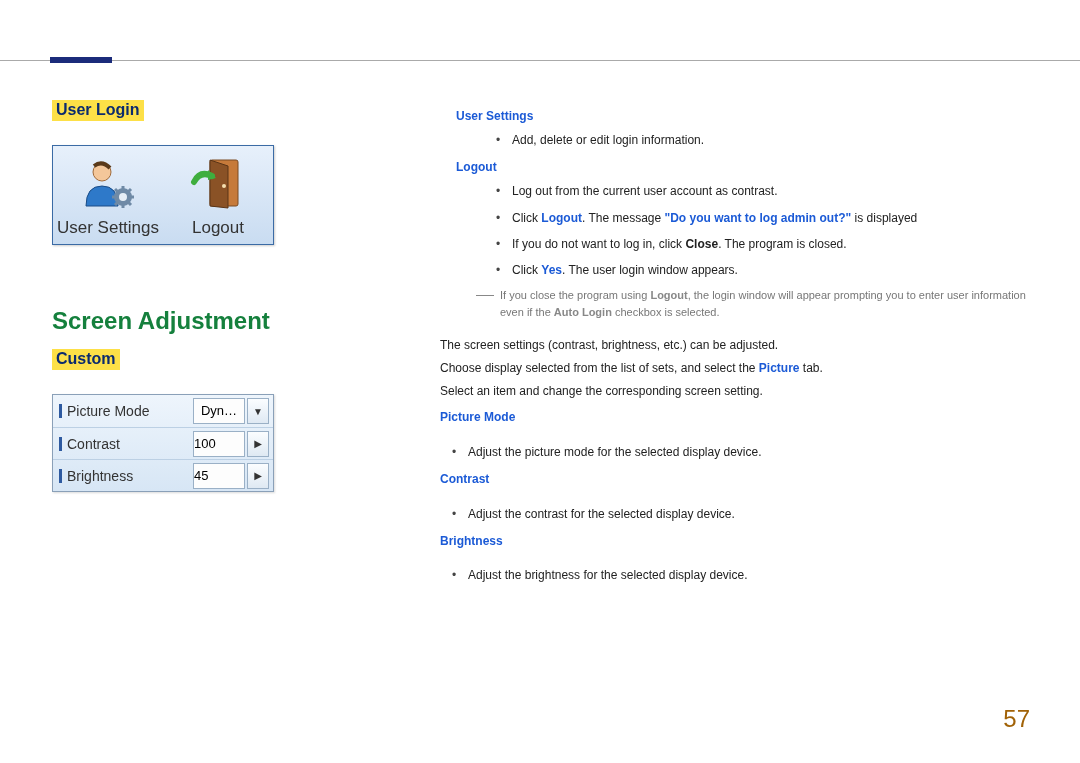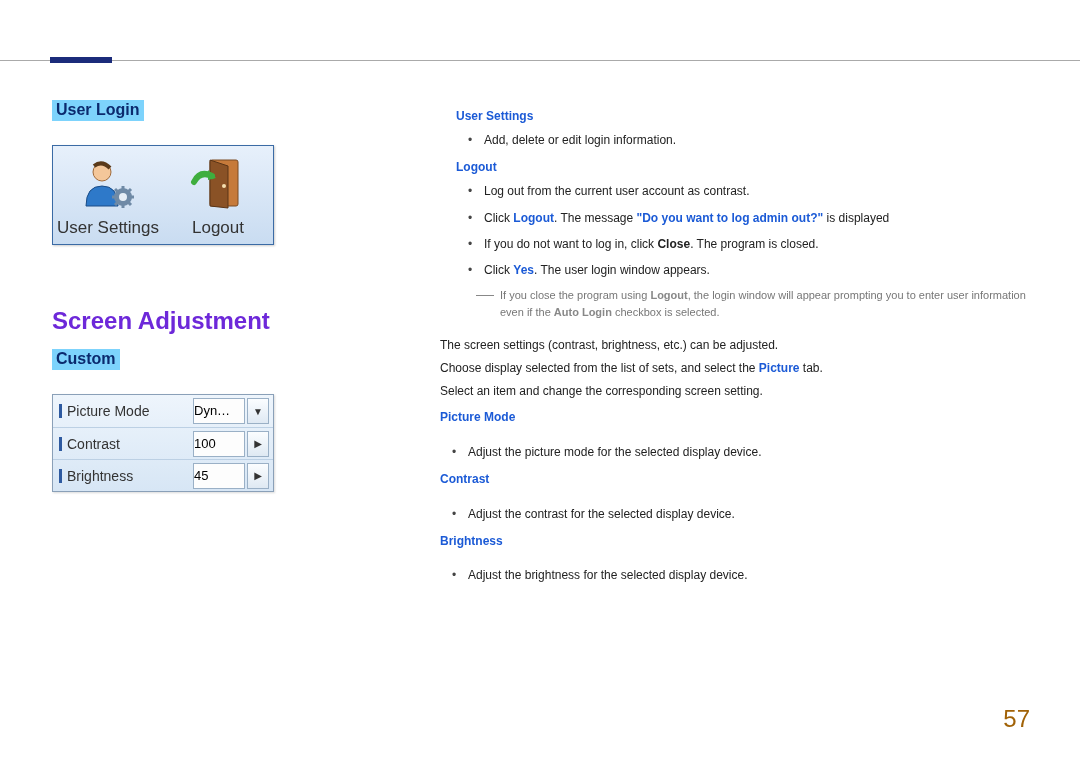--- a/index.html
+++ b/index.html
@@ -35,21 +35,21 @@
       position: absolute;
       left: 456px;
       top: 102px;
       width: 580px;
       font-size: 12px;
       line-height: 1.7;
       color: #222;
     }
     .h-orange {
       display: inline-block;
-      background: #7dd3fc;
+      background: #fde047;
       color: #0b2a6e;
       font-weight: bold;
       font-size: 16px;
       padding: 1px 4px 2px 4px;
       margin-bottom: 12px;
     }
     .mini-panel {
       width: 222px;
       border: 1px solid #3b6ba5;
       background: linear-gradient(#e7f0fb, #c9dcf1);
@@ -68,21 +68,21 @@
     }
     .mini-label {
       font-size: 17px;
       color: #333;
       margin-top: 4px;
       white-space: nowrap;
     }
     .big-head {
       font-size: 24px;
       font-weight: bold;
-      color: #6d28d9;
+      color: #15803d;
       margin-top: 62px;
     }
     .settings-box {
       width: 222px;
       border: 1px solid #8aa0b8;
       background: linear-gradient(#eef5fc, #d7e6f5);
       margin-top: 12px;
       box-shadow: 1px 1px 2px rgba(0,0,0,0.15);
     }
     .srow {
@@ -138,20 +138,21 @@
     }
     .right-col ul {
       list-style: none;
       padding-left: 20px;
       margin-top: 4px;
     }
     .right-col li {
       position: relative;
       padding-left: 8px;
       margin-bottom: 6px;
+      margin-left: 28px;
     }
     .right-col li::before {
       content: "•";
       position: absolute;
       left: -8px;
       top: 0;
       color: #444;
     }
     .blue { color: #1b5ad6; }
     .bold { font-weight: bold; }
@@ -240,21 +241,21 @@
   <div class="big-head">Screen Adjustment</div>
   <div style="height:14px"></div>
   <span class="h-orange">Custom</span>
 
   <div class="settings-box">
     <div class="srow">
       <span class="srow-label">
           <span class="bar-icon"></span>
           <span>Picture Mode</span>
         </span>
-      <span class="val-cell" style="text-align:left;padding-left:0">Dyn…</span>
+      <span class="val-cell" style="text-align:center;padding-left:0">Dyn…</span>
       <span class="spin-btn">▼</span>
     </div>
     <div class="srow">
       <span class="srow-label">
           <span class="bar-icon"></span>
           <span>Contrast</span>
         </span>
       <span class="val-cell">100</span>
       <span class="spin-btn">▶</span>
     </div>

